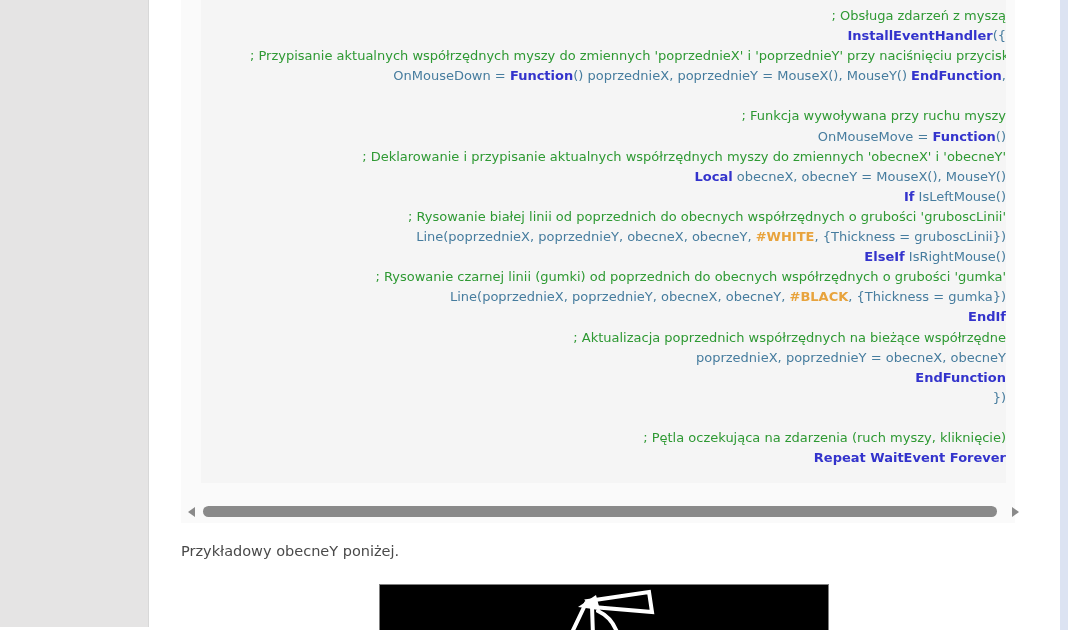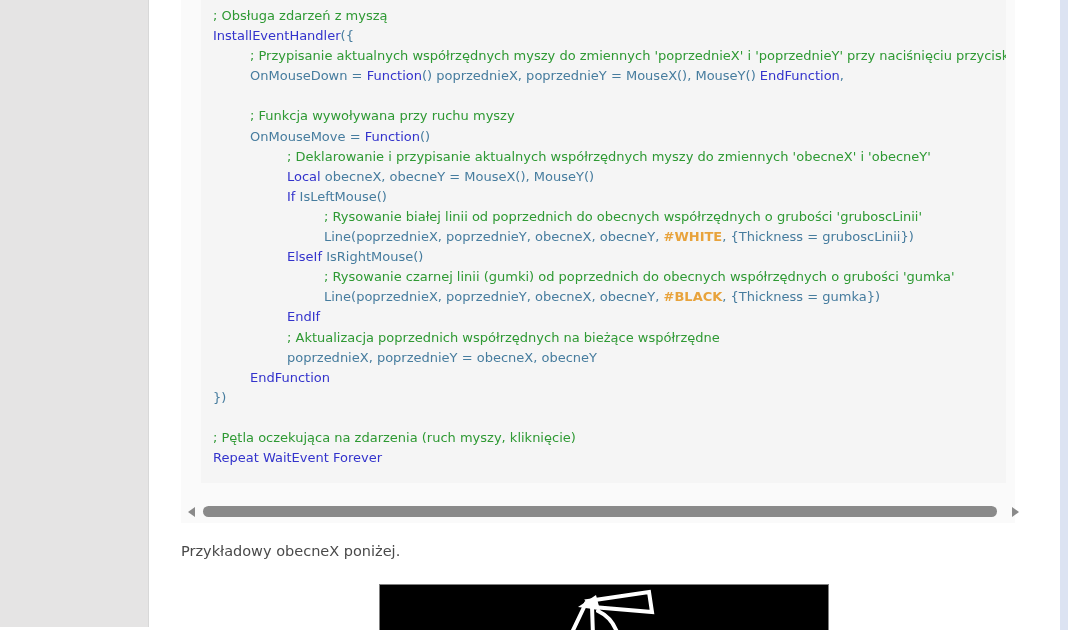--- a/index.html
+++ b/index.html
@@ -9,23 +9,23 @@
 
   .left-panel{position:absolute;left:0;top:0;width:148px;height:627px;
               background:#e5e4e4;border-right:1px solid #d8d8d8;}
   .right-strip{position:absolute;right:0;top:0;width:8px;height:630px;background:#dce3f2;}
 
   .code-wrapper{position:absolute;left:181px;top:0;width:834px;height:523px;background:#fafafa;}
   pre.code{position:absolute;left:20px;top:0;margin:0;width:805px;height:483px;
            background:#f5f5f5;overflow:hidden;
            font-family:"DejaVu Sans","Liberation Sans",sans-serif;
            font-size:13px;line-height:20.1px;padding-top:6px;box-sizing:border-box;}
-  .code-line{white-space:pre;}
+  .code-line{white-space:pre;text-align:right;}
   .tok-comment{color:var(--c-comment);}
-  .tok-keyword{color:var(--c-keyword);font-weight:normal;}
+  .tok-keyword{color:var(--c-keyword);font-weight:bold;}
   .tok-code{color:var(--c-code);}
   .tok-constant{color:var(--c-constant);font-weight:bold;}
 
   .hscroll{position:absolute;left:0;top:500px;width:834px;height:23px;}
   .hs-arrow{position:absolute;top:7px;width:0;height:0;border-top:5px solid transparent;
             border-bottom:5px solid transparent;cursor:pointer;}
   .hs-arrow-left{left:7px;border-right:7px solid #8a8a8a;}
   .hs-arrow-right{left:831px;border-left:7px solid #8a8a8a;}
   .hs-track{position:absolute;left:20px;top:6px;width:805px;height:11px;background:transparent;}
   .hs-thumb{position:absolute;left:2px;top:0;width:794px;height:11px;background:#8a8a8a;
@@ -49,21 +49,21 @@
 
     <div class="hscroll">
       <div class="hs-arrow hs-arrow-left"></div>
       <div class="hs-track">
         <div class="hs-thumb"></div>
       </div>
       <div class="hs-arrow hs-arrow-right"></div>
     </div>
   </div>
 
-  <div class="caption">Przykładowy obecneX poniżej.</div>
+  <div class="caption">Przykładowy obecneY poniżej.</div>
 
   <div class="drawing">
     <svg width="448" height="198" viewBox="0 0 448 198" xmlns="http://www.w3.org/2000/svg">
       <g stroke="#ffffff" stroke-width="4" fill="none" stroke-linecap="round">
         <path d="M 208 16 L 269 7 L 272 27 L 213 22 Z"></path>
         <path d="M 206 18 L 186 60"></path>
         <path d="M 212 21 L 215 110"></path>
         <path d="M 218 26 Q 248 40 238 95"></path>
       </g>
       <polygon points="198,22 216,10 220,25" fill="#ffffff"></polygon>

